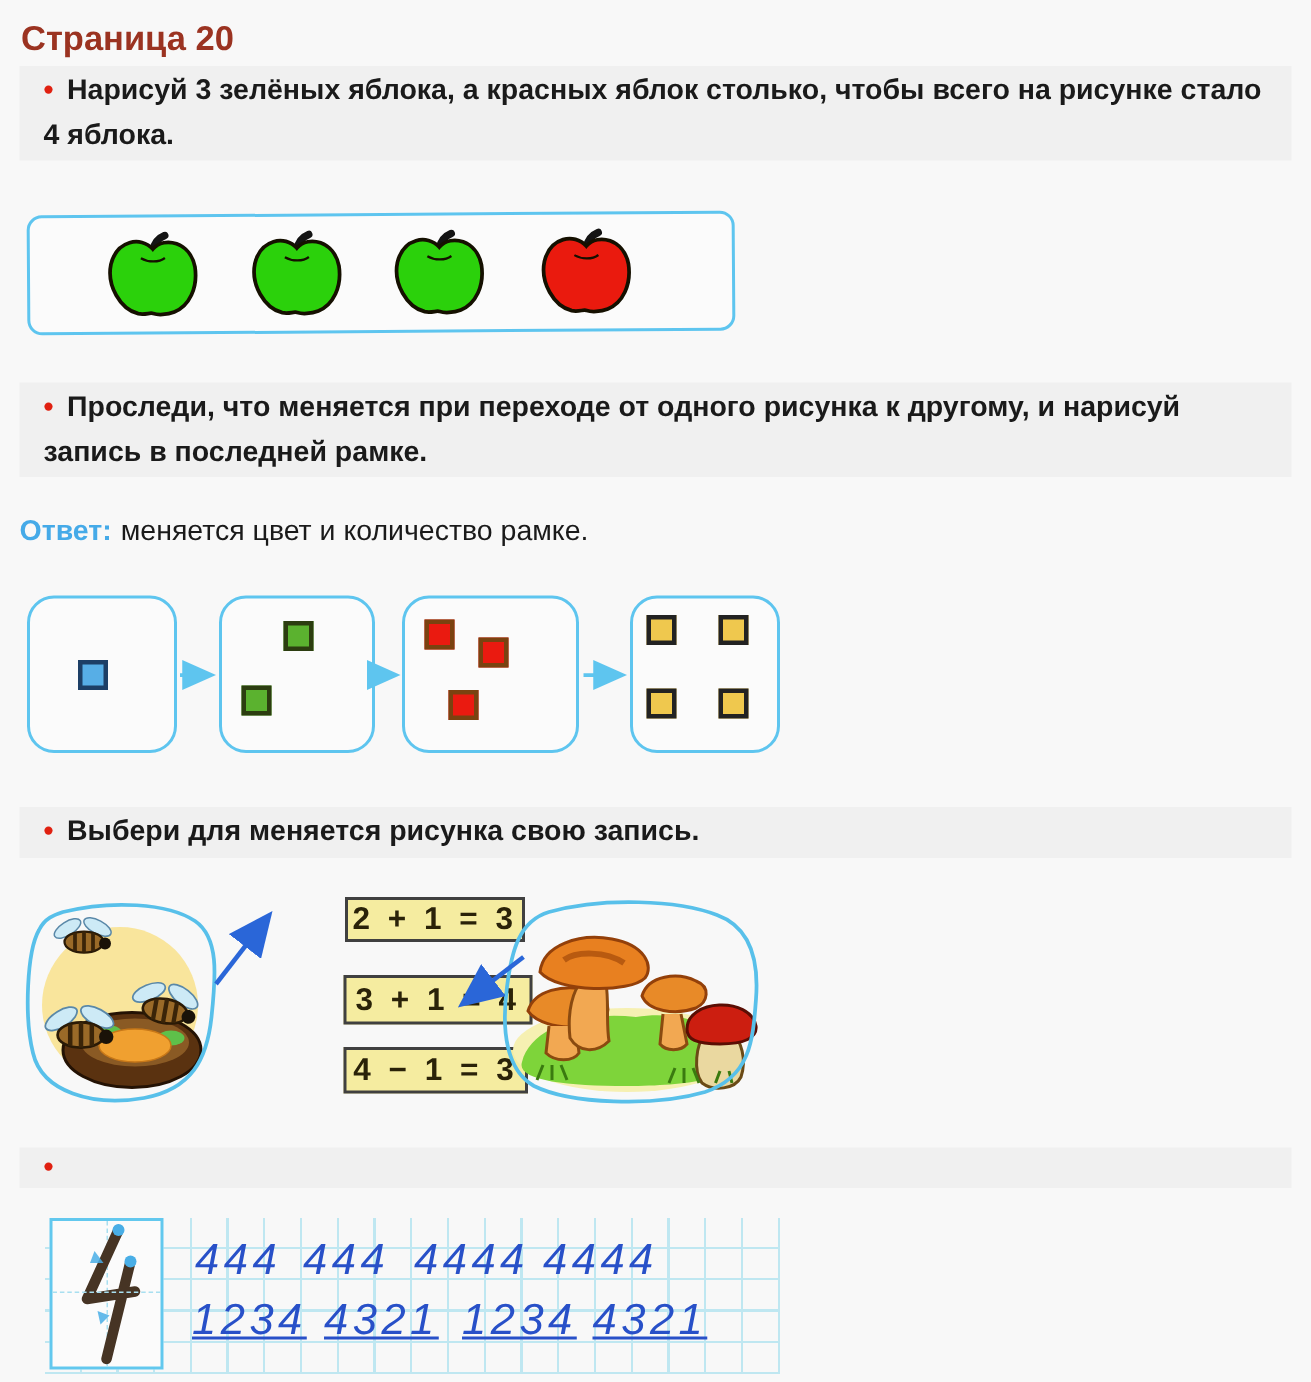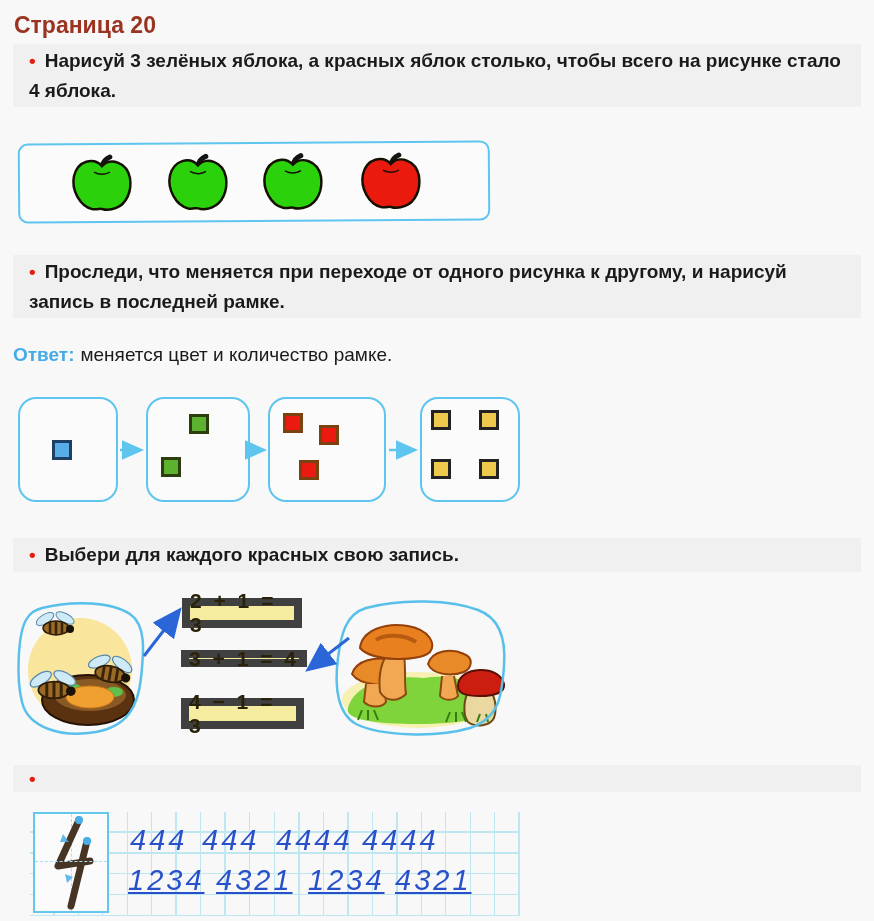--- a/index.html
+++ b/index.html
@@ -34,25 +34,25 @@
   .sq-red1   { left:283px; top:413px; border-color:#7a4210; }
   .sq-red2   { left:319px; top:425px; border-color:#7a4210; }
   .sq-red3   { left:299px; top:460px; border-color:#7a4210; }
   .sq-yel1   { left:431px; top:410px; } .sq-yel2 { left:479px; top:410px; }
   .sq-yel3   { left:431px; top:459px; } .sq-yel4 { left:479px; top:459px; }
   .seq-arrows { position:absolute; left:0; top:395px; width:540px; height:110px; }
 
   
   .flies-pic { position:absolute; left:12px; top:598px; width:140px; height:142px; }
   .mush-pic  { position:absolute; left:332px; top:596px; width:178px; height:144px; }
-  .eq { position:absolute; background:#f5eca0; border:8px solid #404040; display:flex;
+  .eq { position:absolute; background:#f5eca0; border:2px solid #404040; display:flex;
         align-items:center; justify-content:center; font-size:21px; font-weight:bold;
-        color:#2a2208; letter-spacing:3px; }
+        color:#2a2208; letter-spacing:3px;margin-left:48px; }
   .eq1 { left:182px; top:598px; width:120px; height:30px; }
-  .eq2 { left:181px; top:650px; width:126px; height:17px; }
+  .eq2 { left:181px; top:650px; width:126px; height:33px; }
   .eq3 { left:181px; top:698px; width:123px; height:31px; }
   .link-arrows { position:absolute; left:130px; top:600px; width:230px; height:120px; }
 
   
   .hw-area { position:absolute; left:30px; top:812px; width:490px; height:104px;
     background:
       repeating-linear-gradient(to right, transparent 0px, transparent 23px, #bfe7f1 23px, #bfe7f1 24.5px),
       repeating-linear-gradient(to bottom, transparent 0px, transparent 19.3px, #bfe7f1 19.3px, #bfe7f1 20.8px);
   }
   .hw-bigcell { position:absolute; left:3px; top:0px; width:76px; height:101px;
@@ -128,21 +128,21 @@
       <marker id="mBlue" markerWidth="9" markerHeight="8" refX="7" refY="4" orient="auto">
         <path d="M0 0 L9 4 L0 8 Z" fill="#5ec5ef"></path>
       </marker>
     </defs>
     <line x1="120" y1="55" x2="139" y2="55" stroke="#5ec5ef" stroke-width="2.5" marker-end="url(#mBlue)"></line>
     <line x1="249" y1="55" x2="262" y2="55" stroke="#5ec5ef" stroke-width="2.5" marker-end="url(#mBlue)"></line>
     <line x1="389" y1="55" x2="413" y2="55" stroke="#5ec5ef" stroke-width="2.5" marker-end="url(#mBlue)"></line>
   </svg>
 
   <div class="task-block" style="top:538px; height:34px;">
-    <span class="bullet">•</span><span>Выбери для каждого красных свою запись.</span>
+    <span class="bullet">•</span><span>Выбери для меняется рисунка свою запись.</span>
   </div>
 
   <svg class="flies-pic" viewBox="0 0 140 142">
     <defs>
       <g id="fly">
         <ellipse cx="-11" cy="-9" rx="10" ry="4.5" fill="#cdeaf6" stroke="#5a88a8" stroke-width="1" transform="rotate(-32 -11 -9)"></ellipse>
         <ellipse cx="9" cy="-10" rx="10" ry="4.5" fill="#cdeaf6" stroke="#5a88a8" stroke-width="1" transform="rotate(28 9 -10)"></ellipse>
         <ellipse cx="0" cy="0" rx="13" ry="7" fill="#9a6a28" stroke="#2a1a06" stroke-width="1.5"></ellipse>
         <path d="M-6 -6 L-6 6 M0 -7 L0 7 M6 -6 L6 6" stroke="#3a2408" stroke-width="2.5"></path>
         <circle cx="14" cy="1" r="4" fill="#1a1208"></circle>

